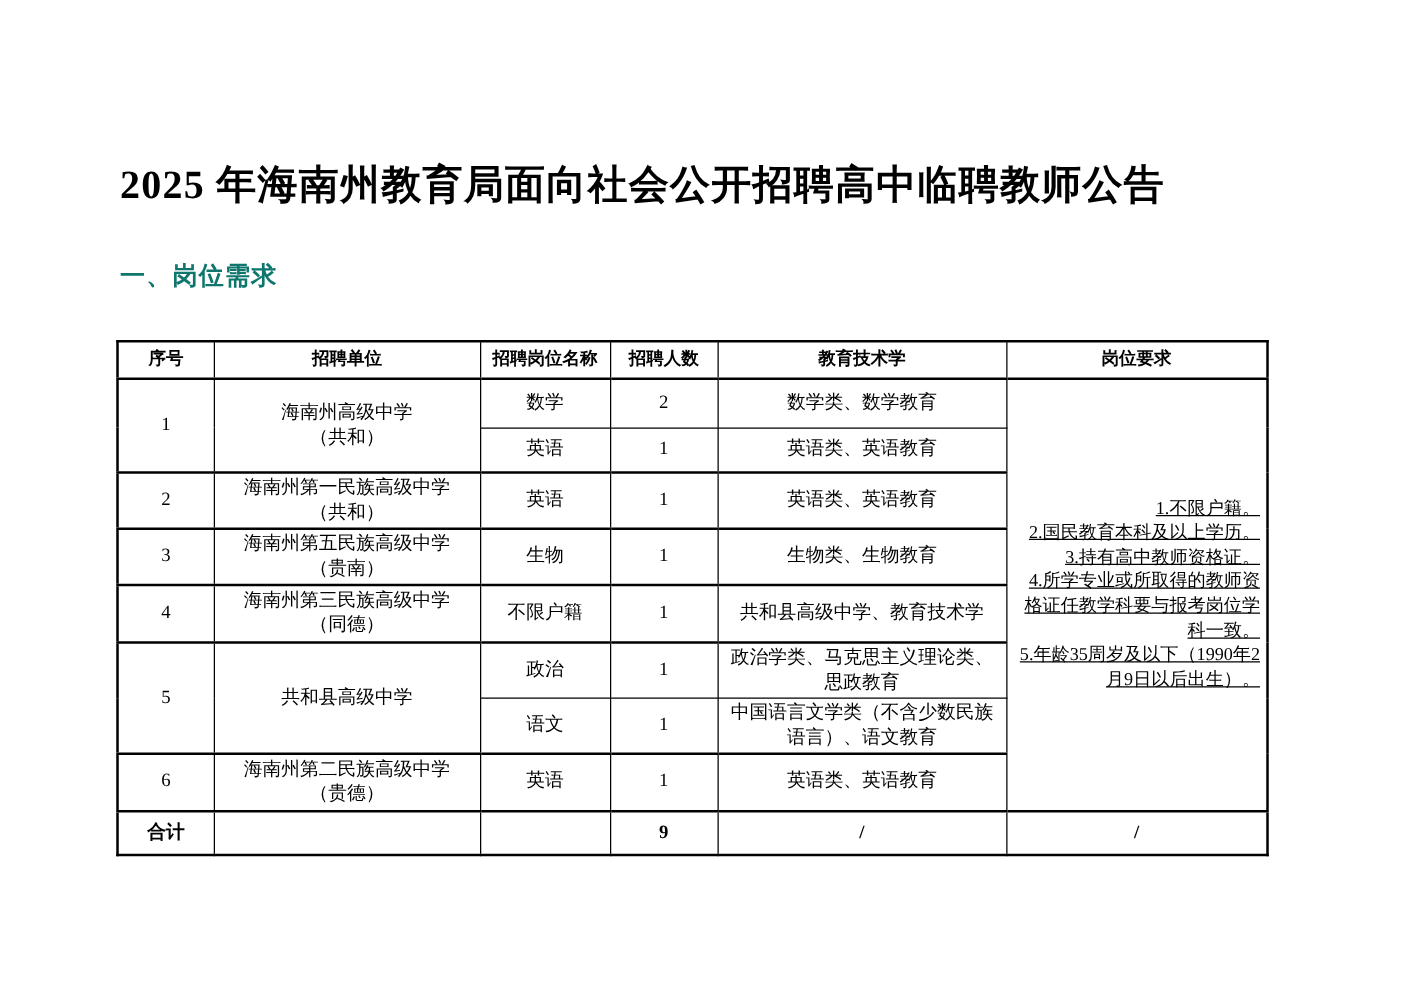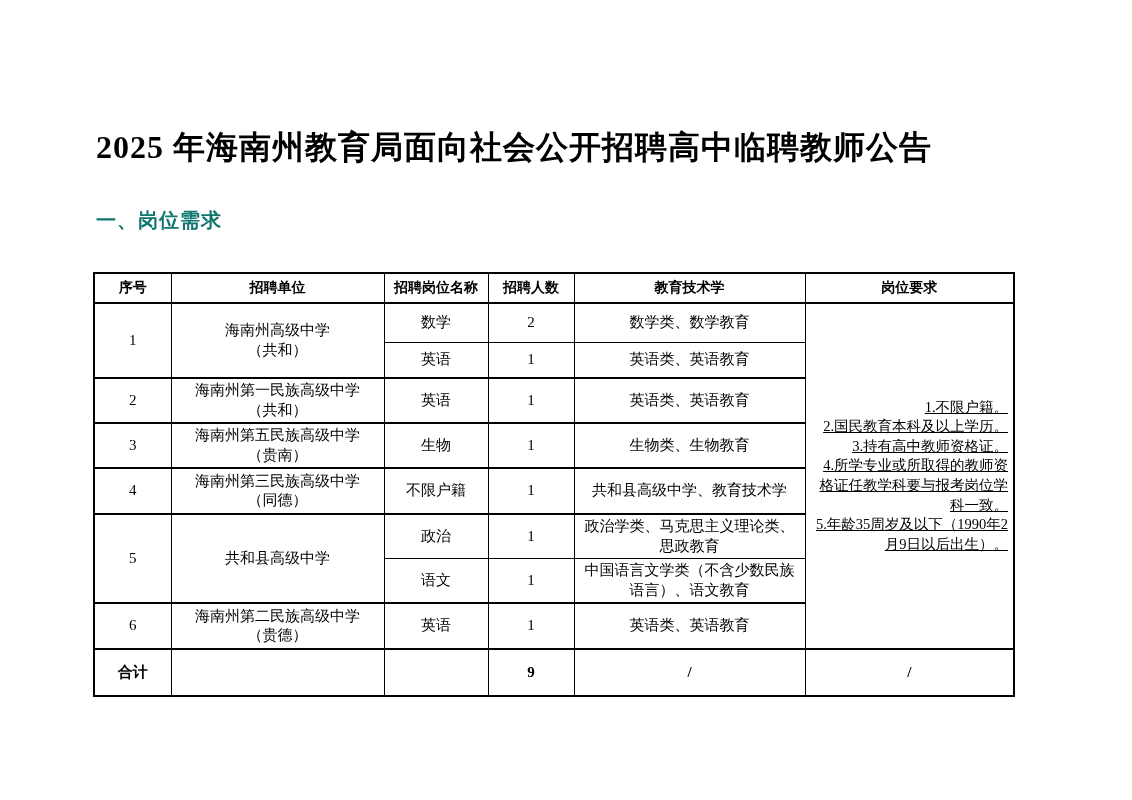--- a/index.html
+++ b/index.html
@@ -180,21 +180,21 @@
 
       <tr class="gs" style="height:46px">
         <td>6</td>
         <td class="unit-cell">海南州第二民族高级中学
 （贵德）</td>
         <td>英语</td>
         <td>1</td>
         <td class="major-cell">英语类、英语教育</td>
       </tr>
 
-      <tr class="gs total-row" style="height:47px">
+      <tr class="gs total-row" style="height:35px">
         <td>合计</td>
         <td></td>
         <td></td>
         <td>9</td>
         <td>/</td>
         <td>/</td>
       </tr>
     </tbody>
   </table>
 

